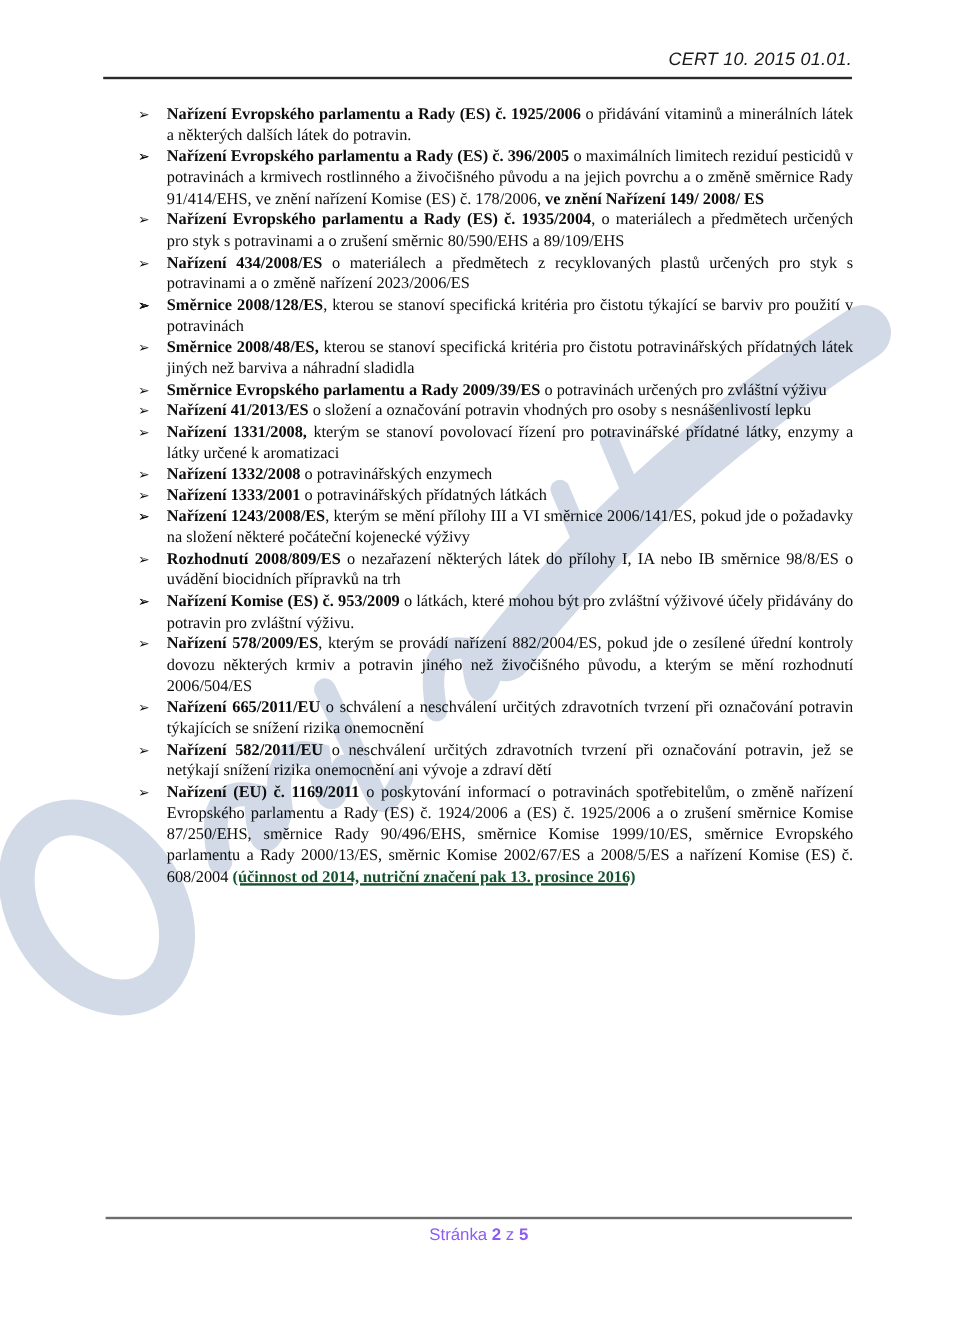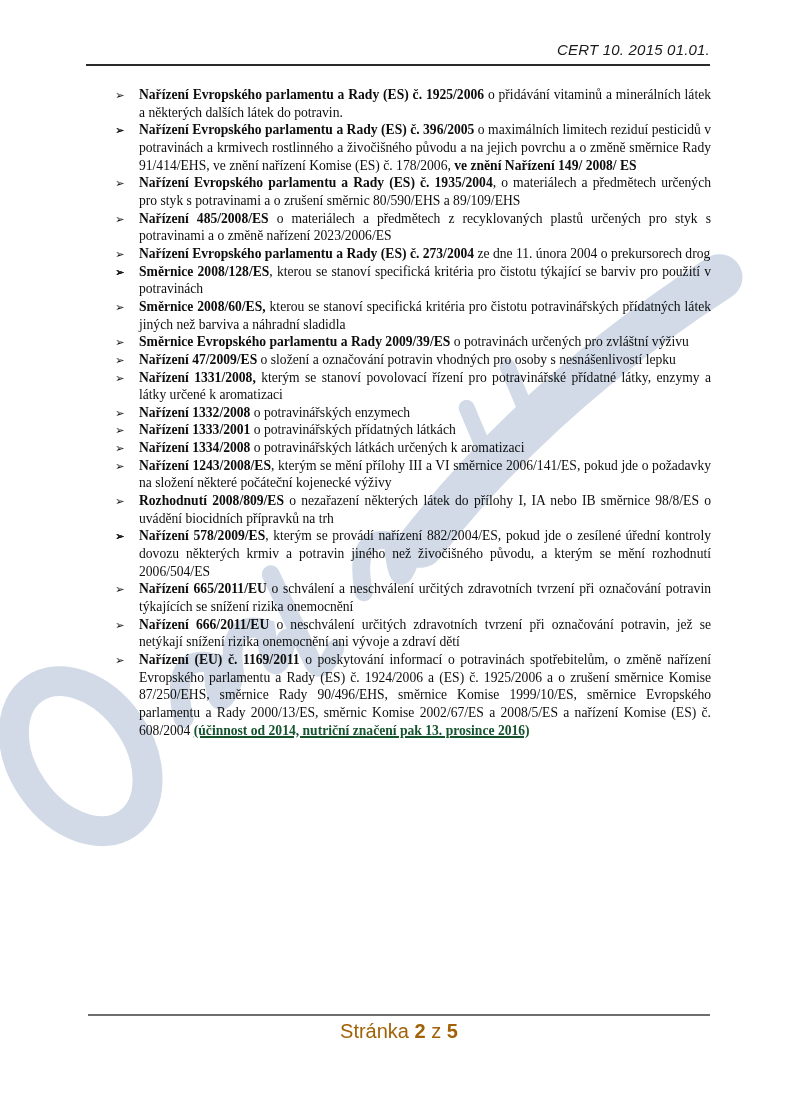--- a/index.html
+++ b/index.html
@@ -53,22 +53,22 @@
   .red{color:#14532d;}
   .u{text-decoration:underline;text-decoration-thickness:1.5px;}
   .footer-rule{
     position:absolute;top:1014px;left:88px;width:622px;height:2px;
     background:#6e6e6e;
   }
   .footer-text{
     position:absolute;top:1020px;left:88px;width:622px;
     text-align:center;
     font-family:"Liberation Sans", sans-serif;
-    font-size:20px;
-    color:#a16207;
+    font-size:14px;
+    color:#8b5cf6;
   }
 </style>
 </head>
 <body>
 
 <svg class="watermark" width="800" height="1100" viewBox="0 0 800 1100" aria-hidden="true">
   <g transform="translate(55,845) rotate(-35)" stroke="#c6d1e0" fill="none" stroke-linecap="round">
     <ellipse cx="72" cy="-58" rx="58" ry="82" stroke-width="30"></ellipse>
     <path d="M 178 -30 q 25 -62 56 -28 q -36 56 10 22 q 25 -52 52 -20 q -30 58 12 20" stroke-width="20"></path>
     <path d="M 332 -98 l -16 96 q -2 18 26 2" stroke-width="18"></path>
@@ -82,38 +82,38 @@
 <div class="page-content">
 
   <div class="header-title">CERT 10. 2015 01.01.</div>
   <div class="header-rule"></div>
 
   <ul class="reg-list">
       <li><span class="marker">➢</span><span><span class="b">Nařízení Evropského parlamentu a Rady (ES) č. 1925/2006</span><span>  o přidávání vitaminů a minerálních látek a některých dalších látek do potravin.</span></span></li>
       <li><span class="marker">➢</span></li>
       <li><span class="marker">➢</span><span><span class="b">Nařízení Evropského parlamentu a Rady (ES) č. 396/2005</span><span> o maximálních limitech reziduí pesticidů v potravinách a krmivech rostlinného a živočišného původu a na jejich povrchu a o změně směrnice Rady 91/414/EHS, ve znění nařízení Komise (ES) č. 178/2006, </span><span class="b">ve znění Nařízení 149/ 2008/ ES</span></span></li>
       <li><span class="marker">➢</span><span><span class="b">Nařízení Evropského parlamentu a Rady (ES) č. 1935/2004</span><span>, o materiálech a předmětech určených pro styk s potravinami a o zrušení směrnic 80/590/EHS a 89/109/EHS</span></span></li>
-      <li><span class="marker">➢</span><span><span class="b">Nařízení 485/2008/ES</span><span> o materiálech a předmětech z recyklovaných plastů určených pro styk s potravinami a o změně nařízení 2023/2006/ES</span></span></li>
-      <li><span class="marker">➢</span><span><span class="b">Nařízení Evropského parlamentu a Rady (ES) č. 273/2004</span><span> ze dne 11. února 2004 o prekursorech drog</span></span></li>
+      <li><span class="marker">➢</span><span><span class="b">Nařízení 434/2008/ES</span><span> o materiálech a předmětech z recyklovaných plastů určených pro styk s potravinami a o změně nařízení 2023/2006/ES</span></span></li>
+      <li><span class="marker">➢</span></li>
       <li><span class="marker">➢</span></li>
       <li><span class="marker">➢</span></li>
       <li><span class="marker">➢</span><span><span class="b">Směrnice 2008/128/ES</span><span>, kterou se stanoví specifická kritéria pro čistotu týkající se barviv pro použití v potravinách</span></span></li>
-      <li><span class="marker">➢</span><span><span class="b">Směrnice 2008/60/ES,</span><span> kterou se stanoví specifická kritéria pro čistotu potravinářských přídatných látek jiných než barviva a náhradní sladidla</span></span></li>
+      <li><span class="marker">➢</span><span><span class="b">Směrnice 2008/48/ES,</span><span> kterou se stanoví specifická kritéria pro čistotu potravinářských přídatných látek jiných než barviva a náhradní sladidla</span></span></li>
       <li><span class="marker">➢</span><span><span class="b">Směrnice Evropského parlamentu a Rady 2009/39/ES</span><span> o potravinách určených pro zvláštní výživu</span></span></li>
-      <li><span class="marker">➢</span><span><span class="b">Nařízení 47/2009/ES</span><span> o složení a označování potravin vhodných pro osoby s nesnášenlivostí lepku</span></span></li>
+      <li><span class="marker">➢</span><span><span class="b">Nařízení 41/2013/ES</span><span> o složení a označování potravin vhodných pro osoby s nesnášenlivostí lepku</span></span></li>
       <li><span class="marker">➢</span><span><span class="b">Nařízení 1331/2008,</span><span> kterým se stanoví povolovací řízení pro potravinářské přídatné látky, enzymy a látky určené k aromatizaci</span></span></li>
       <li><span class="marker">➢</span><span><span class="b">Nařízení 1332/2008</span><span> o potravinářských enzymech</span></span></li>
       <li><span class="marker">➢</span><span><span class="b">Nařízení 1333/2001</span><span> o potravinářských přídatných látkách</span></span></li>
-      <li><span class="marker">➢</span><span><span class="b">Nařízení 1334/2008</span><span> o potravinářských látkách určených k aromatizaci</span></span></li>
+      <li><span class="marker">➢</span></li>
       <li><span class="marker">➢</span><span><span class="b">Nařízení 1243/2008/ES</span><span>, kterým se mění přílohy III a VI směrnice 2006/141/ES, pokud jde o požadavky na složení některé počáteční kojenecké výživy</span></span></li>
       <li><span class="marker">➢</span><span><span class="b">Rozhodnutí 2008/809/ES</span><span> o nezařazení některých látek do přílohy I, IA nebo IB směrnice 98/8/ES o uvádění biocidních přípravků na trh</span></span></li>
       <li><span class="marker">➢</span></li>
-      <li><span class="marker">➢</span></li>
+      <li><span class="marker">➢</span><span><span class="b">Nařízení Komise (ES) č. 953/2009</span><span> o látkách, které mohou být pro zvláštní výživové účely přidávány do potravin pro zvláštní výživu.</span></span></li>
       <li><span class="marker">➢</span><span><span class="b">Nařízení 578/2009/ES</span><span>, kterým se provádí nařízení  882/2004/ES, pokud jde o zesílené úřední kontroly dovozu některých krmiv a potravin jiného než živočišného původu, a kterým se mění rozhodnutí 2006/504/ES</span></span></li>
       <li><span class="marker">➢</span><span><span class="b">Nařízení 665/2011/EU</span><span> o schválení a neschválení určitých zdravotních tvrzení při označování potravin týkajících se snížení rizika onemocnění</span></span></li>
-      <li><span class="marker">➢</span><span><span class="b">Nařízení 666/2011/EU</span><span> o neschválení určitých zdravotních tvrzení při označování potravin, jež se netýkají snížení rizika onemocnění ani vývoje a zdraví dětí</span></span></li>
+      <li><span class="marker">➢</span><span><span class="b">Nařízení 582/2011/EU</span><span> o neschválení určitých zdravotních tvrzení při označování potravin, jež se netýkají snížení rizika onemocnění ani vývoje a zdraví dětí</span></span></li>
       <li><span class="marker">➢</span><span><span class="b">Nařízení (EU) č. 1169/2011</span><span>  o poskytování informací o potravinách spotřebitelům, o změně nařízení Evropského parlamentu a Rady (ES) č. 1924/2006 a (ES) č. 1925/2006 a o zrušení směrnice Komise 87/250/EHS, směrnice Rady 90/496/EHS, směrnice Komise 1999/10/ES, směrnice Evropského parlamentu a Rady 2000/13/ES, směrnic Komise 2002/67/ES a 2008/5/ES a nařízení Komise (ES) č. 608/2004 </span><span class="b red u">(účinnost od 2014, nutriční značení pak 13. prosince 2016)</span></span></li>
     </ul>
 
   <div class="footer-rule"></div>
   <div class="footer-text"><span>Stránka </span><span class="b">2</span><span> z </span><span class="b">5</span></div>
 
 </div>
 
 </body></html>

